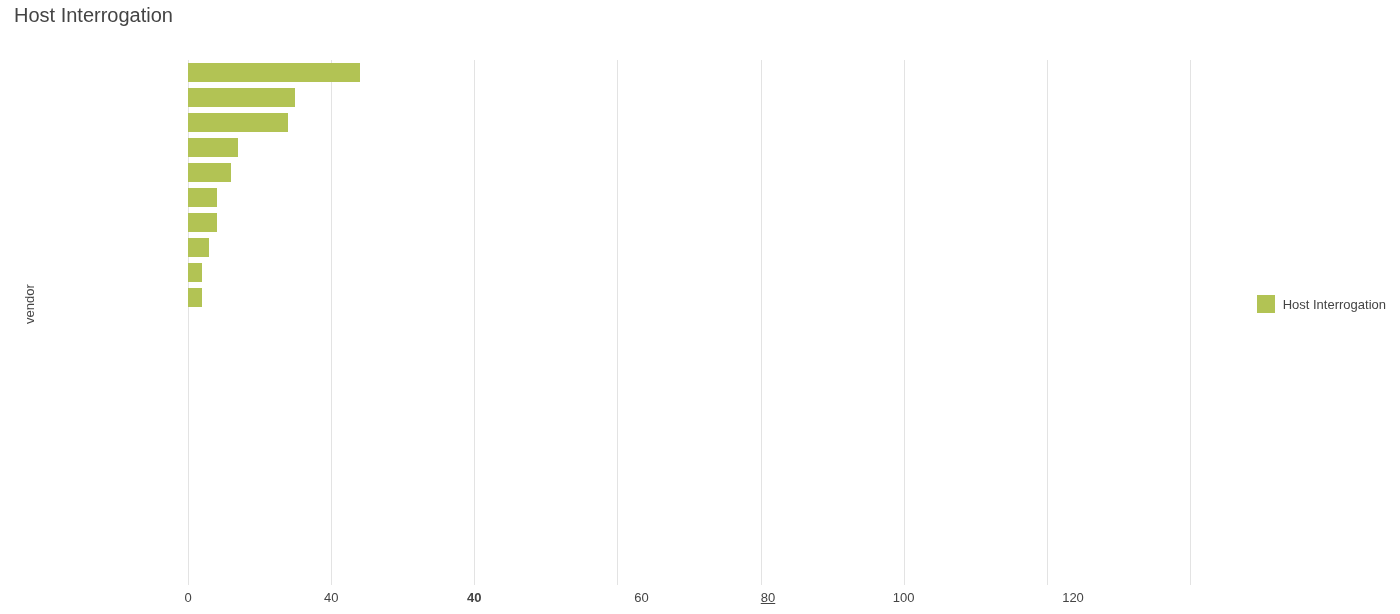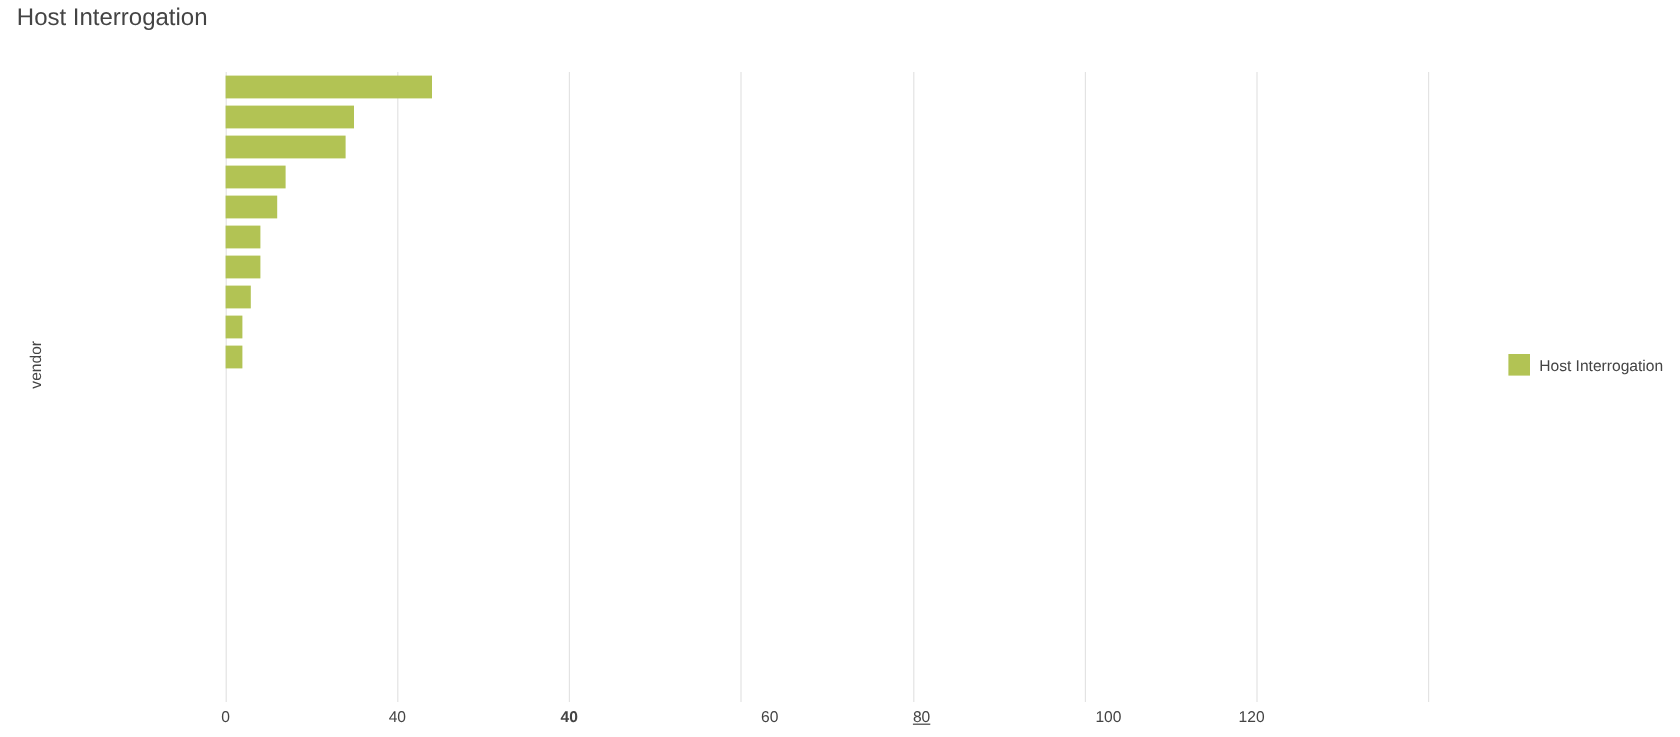--- a/index.html
+++ b/index.html
@@ -104,23 +104,23 @@
       <div class="x-tick-label" style="left: 0px;">0</div>
       <div class="grid-line" style="left: 143.143px;"></div>
       <div class="x-tick-label" style="left: 143.143px;">40</div>
       <div class="grid-line" style="left: 286.286px;"></div>
       <div class="x-tick-label" style="left: 286.286px; font-weight: bold;">40</div>
       <div class="grid-line" style="left: 429.429px;"></div>
       <div class="x-tick-label" style="left: 429.429px; margin-left: 24px;">60</div>
       <div class="grid-line" style="left: 572.571px;"></div>
       <div class="x-tick-label" style="left: 580px; text-decoration: underline;">80</div>
       <div class="grid-line" style="left: 715.714px;"></div>
-      <div class="x-tick-label" style="left: 715.714px; margin-left: 20px;">100</div>
+      <div class="x-tick-label" style="left: 715.714px;">100</div>
       <div class="grid-line" style="left: 858.857px;"></div>
-      <div class="x-tick-label" style="left: 855px; text-align: center;">120</div>
+      <div class="x-tick-label" style="left: 885px; text-align: center;">120</div>
       <div class="grid-line" style="left: 1002px;"></div>
       <div class="bar-row" style="top: 0px; height: 25px;">
         <div class="bar" style="width: 171.771px; top: 3px; height: 19px; background: rgb(178, 195, 84);"></div>
       </div>
       <div class="bar-row" style="top: 25px; height: 25px;">
         <div class="bar" style="width: 107.357px; top: 3px; height: 19px; background: rgb(178, 195, 84);"></div>
       </div>
       <div class="bar-row" style="top: 50px; height: 25px;">
         <div class="bar" style="width: 100.2px; top: 3px; height: 19px; background: rgb(178, 195, 84);"></div>
       </div>

